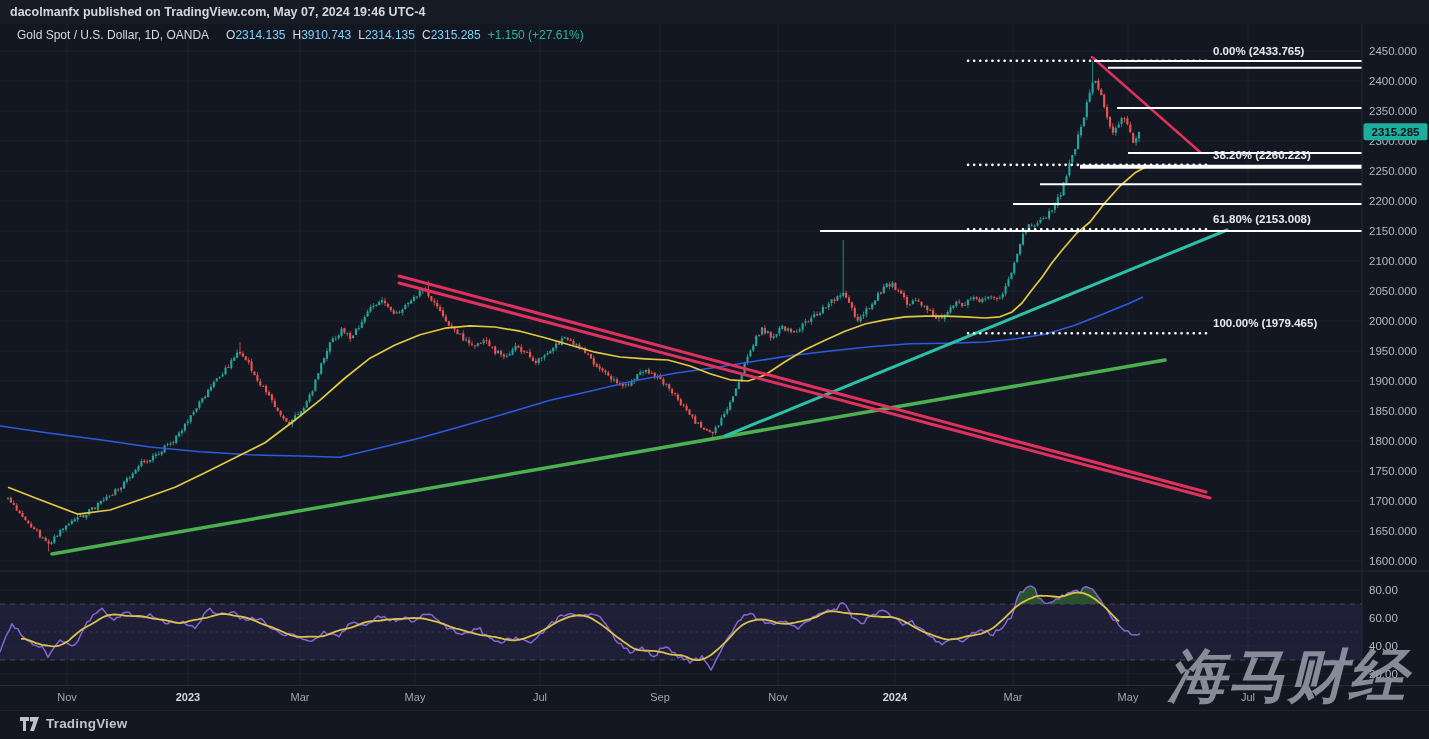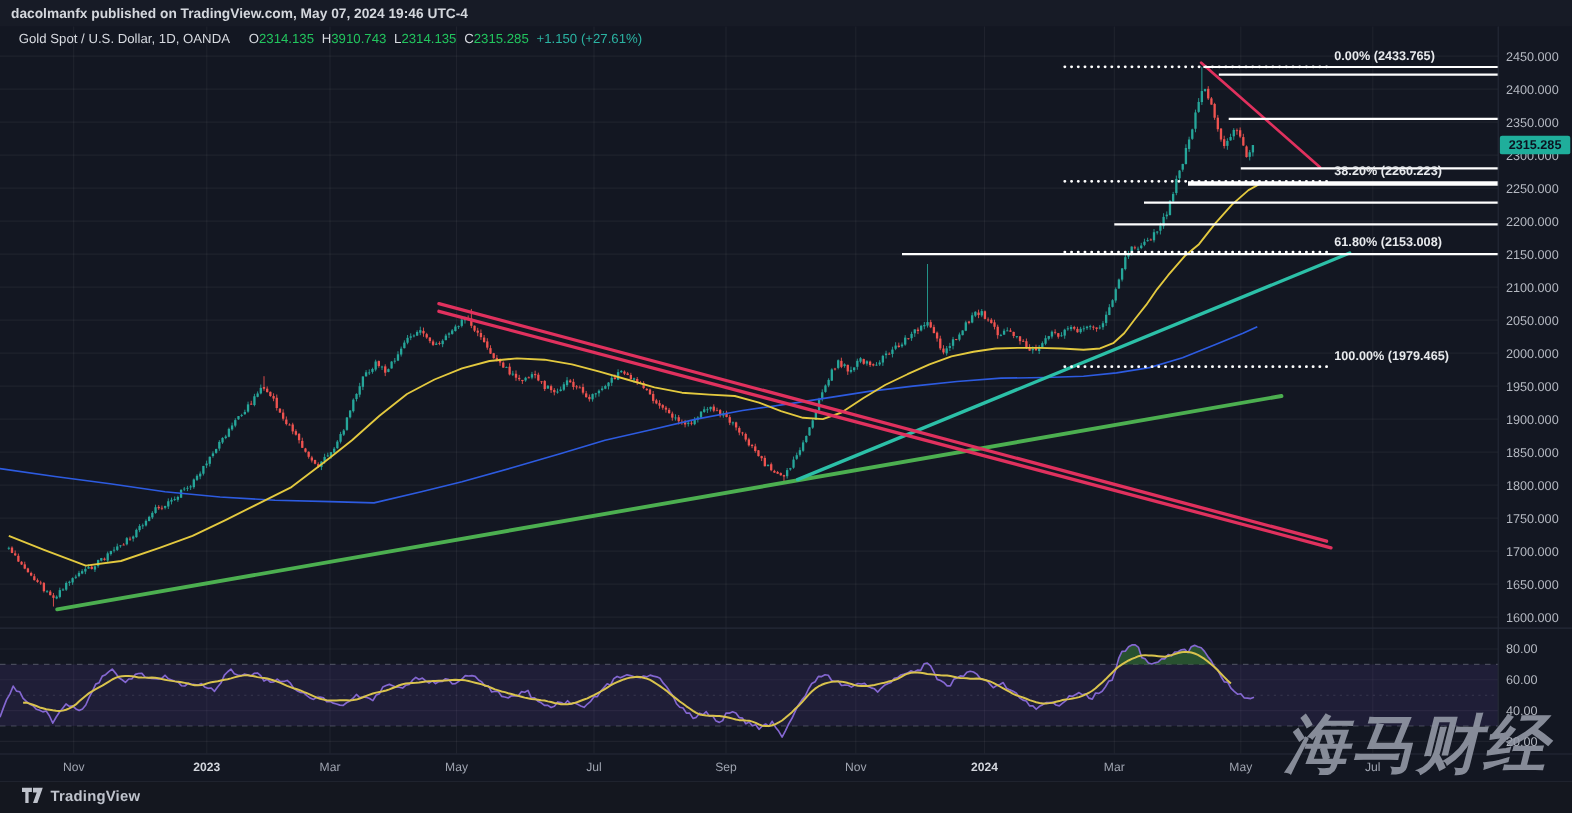--- a/index.html
+++ b/index.html
@@ -3,26 +3,26 @@
 <meta charset="utf-8">
 <style>
   html,body{margin:0;padding:0;background:#131722;width:1429px;height:739px;overflow:hidden;
     font-family:"Liberation Sans","DejaVu Sans",sans-serif;}
   #stage{position:relative;width:1429px;height:739px;background:#131722;padding-left:12px;}
   .top-strip{position:absolute;left:0;top:0;width:1429px;height:24px;background:#171b26;
     color:#d4d7dd;font-size:12.5px;font-weight:700;line-height:24px;padding-left:10px;box-sizing:border-box;}
   .legend-row{position:absolute;left:17px;top:28px;height:16px;font-size:12px;color:#d7dae0;white-space:nowrap;z-index:5;}
   .legend-row .sym{margin-right:10px;}
   .legend-row .oletter{color:#d7dae0;margin-left:7px;}
-  .legend-row .oval{color:#22c55e;}
+  .legend-row .oval{color:#7dd3fc;}
   .legend-row .chg{color:#2bb3a2;margin-left:7px;}
   svg{position:absolute;left:0;top:0;}
   svg text{font-family:"Liberation Sans","DejaVu Sans",sans-serif;}
   .footer-bar{position:absolute;left:0;top:710px;width:1429px;height:29px;background:#14171f;border-top:1px solid #1f232e;}
-  .tv-brand{position:absolute;left:20px;top:716px;display:flex;color:#bfc3cc;
+  .tv-brand{position:absolute;left:20px;top:716px;display:flex;align-items:center;color:#bfc3cc;
     font-size:13.5px;font-weight:700;letter-spacing:.2px;}
   .tv-brand svg{position:static;margin-right:7px;}
   .wm-cn{position:absolute;left:1168px;top:638px;width:260px;font-size:58px;font-weight:700;font-style:italic;
     color:rgba(150,156,168,0.88);white-space:nowrap;z-index:9;letter-spacing:2px;}
   .wm-url{position:absolute;left:1150px;top:698px;width:279px;text-align:center;font-size:33px;font-weight:800;
     font-style:italic;color:#2353cb;letter-spacing:9px;white-space:nowrap;z-index:10;margin-top:36px;}
 </style>
 </head>
 <body>
 

